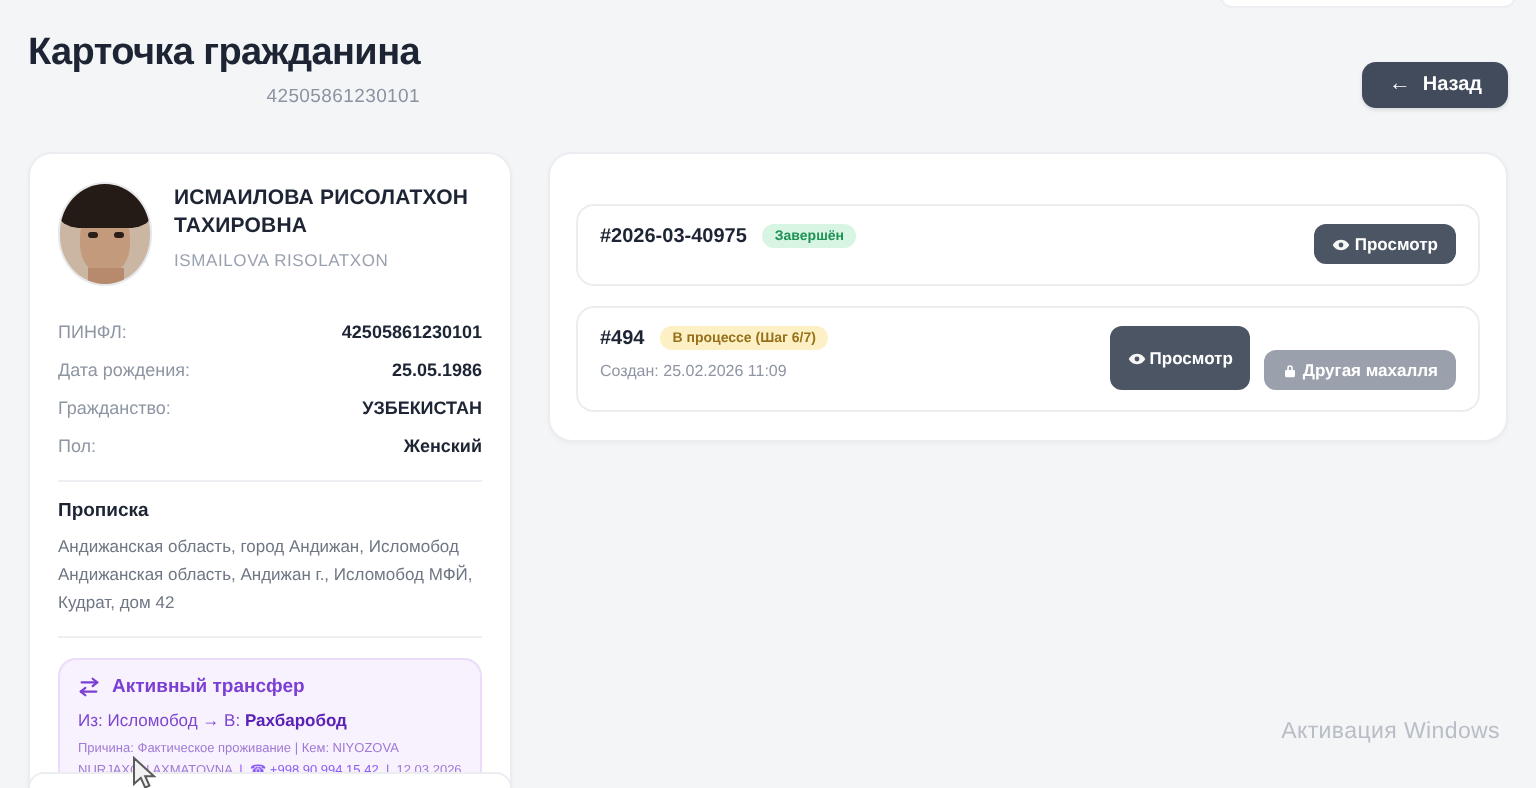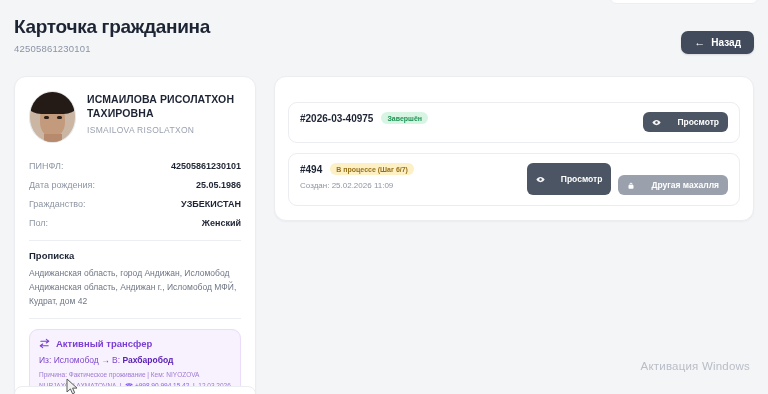--- a/index.html
+++ b/index.html
@@ -19,21 +19,21 @@
     background: #fff; border: 1px solid #eceef1;
     border-radius: 10px;
   }
 
   
   .header {
     position: absolute; left: 0; top: 14px; width: 768px;
     padding: 0 14px;
     display: flex; align-items: flex-start; justify-content: space-between;
   }
-  .title-wrap { padding-top: 2px; }
+  .title-wrap { padding-top: 2px; text-align: right; }
   .page-title {
     font-size: 19px; font-weight: 700; color: #1d2433; letter-spacing: -0.3px;
   }
   .page-subtitle {
     font-size: 9.5px; color: #8b93a3; margin-top: 5px; letter-spacing: 0.2px;
   }
   .back-btn {
     display: inline-flex; align-items: center; gap: 6px;
     background: #414b5c; color: #fff;
     font-size: 10px; font-weight: 600;
@@ -158,21 +158,21 @@
   .badge {
     font-size: 7px; font-weight: 600; padding: 2.5px 6px; border-radius: 9px;
     white-space: nowrap;
   }
   .badge-done { background: #d8f5e3; color: #1f9254; }
   .badge-progress { background: #fdf0c4; color: #97711a; }
   .q-meta { font-size: 8px; color: #8e95a3; margin-top: 6px; }
   .q-meta .sep { color: #c9ced8; margin: 0 3px; }
   .q-actions { display: flex; gap: 7px; flex: 0 0 auto; }
   .act-btn {
-    display: inline-flex; align-items: center; gap: 16px;
+    display: inline-flex; align-items: center; gap: 2px;
     font-size: 8.5px; font-weight: 600; color: #fff;
     padding: 5px 9px; border-radius: 6px; border: none; cursor: pointer;
     white-space: nowrap;
   }
   .act-view { background: #4b5563; }
   .act-other { background: #9aa1ad; margin-top: 12px; }
 
   
   .bottom-clip {
     position: absolute; left: 14px; bottom: -8px; width: 242px; height: 16px;

